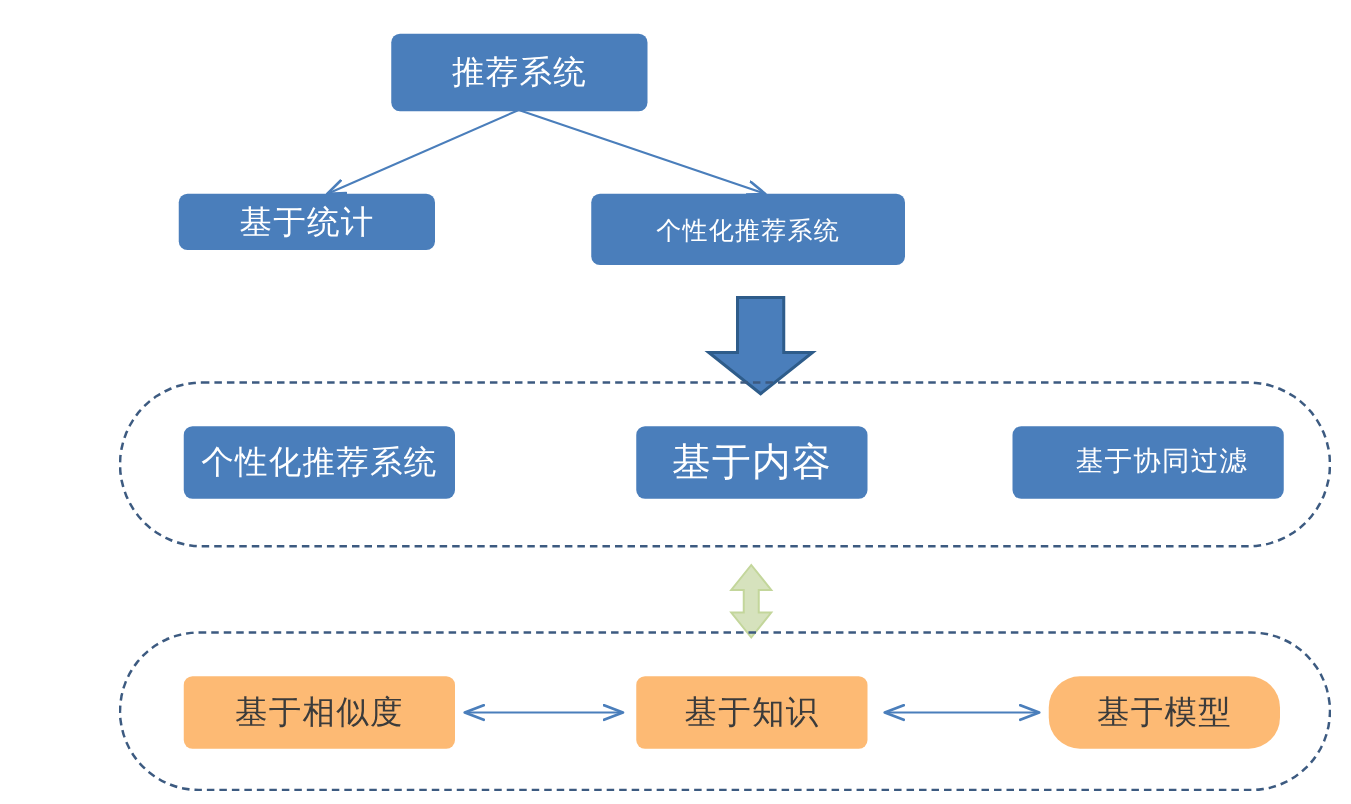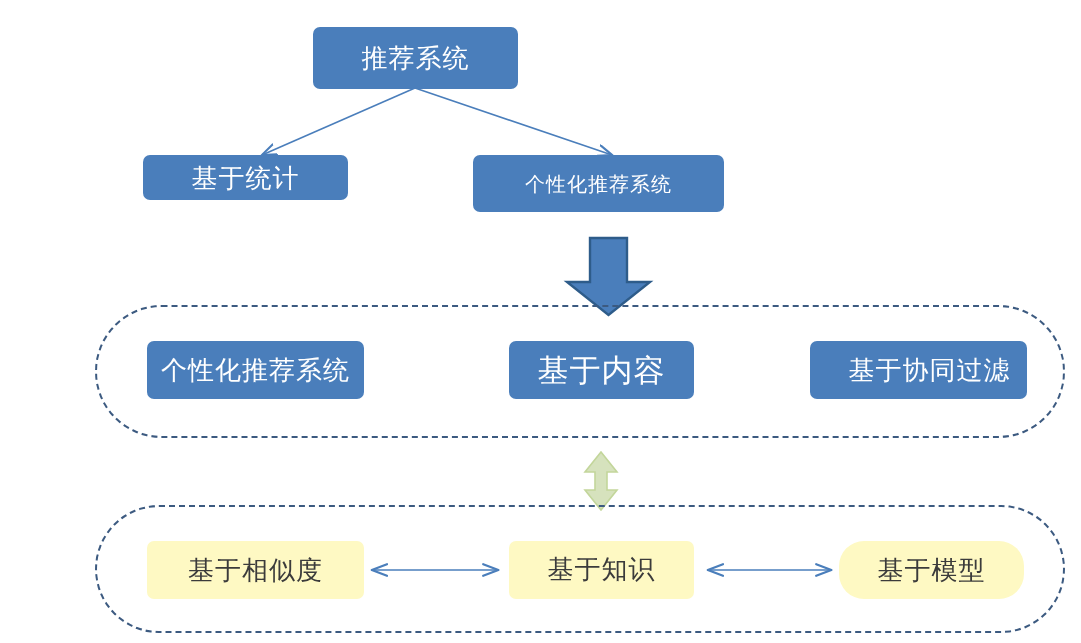--- a/index.html
+++ b/index.html
@@ -35,21 +35,21 @@
     border-radius: 7px;
     letter-spacing: 1px;
     line-height: 1;
     white-space: nowrap;
   }
   .node-blue {
     background: #4a7ebb;
     color: #ffffff;
   }
   .node-green {
-    background: #fef9c3;
+    background: #fdba74;
     color: #3b3b3b;
   }
   .node-label {
     display: block;
   }
   .group-box {
     position: absolute;
     box-sizing: border-box;
     border: 2px dashed #3c5a80;
     border-radius: 90px;
@@ -111,21 +111,21 @@
   <div class="group-box" style="left:95px; top:305px; width:970px; height:133px;"></div>
 
   <div class="node node-blue" style="left:147px; top:341px; width:217px; height:58px; font-size:26px;">
     <span class="node-label">个性化推荐系统</span>
   </div>
 
   <div class="node node-blue" style="left:509px; top:341px; width:185px; height:58px; font-size:31px;">
     <span class="node-label">基于内容</span>
   </div>
 
-  <div class="node node-blue" style="left:810px; top:341px; width:217px; height:58px; font-size:26px;padding-left:22px;">
+  <div class="node node-blue" style="left:810px; top:341px; width:217px; height:58px; font-size:22px;padding-left:22px;">
     <span class="node-label">基于协同过滤</span>
   </div>
 
   <div class="group-box" style="left:95px; top:505px; width:970px; height:128px;"></div>
 
   <div class="node node-green" style="left:147px; top:541px; width:217px; height:58px; font-size:26px;">
     <span class="node-label">基于相似度</span>
   </div>
 
   <div class="node node-green" style="left:509px; top:541px; width:185px; height:58px; font-size:26px;font-family:Liberation Serif, serif;">

